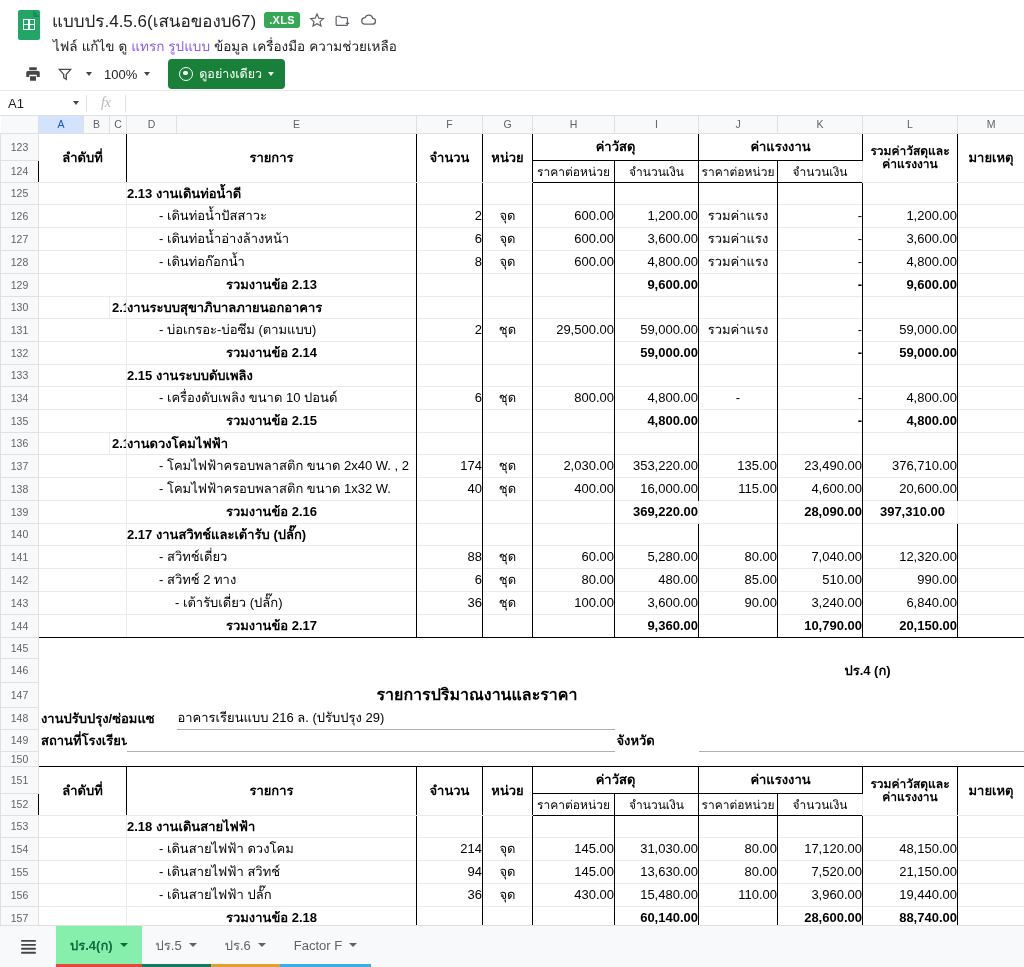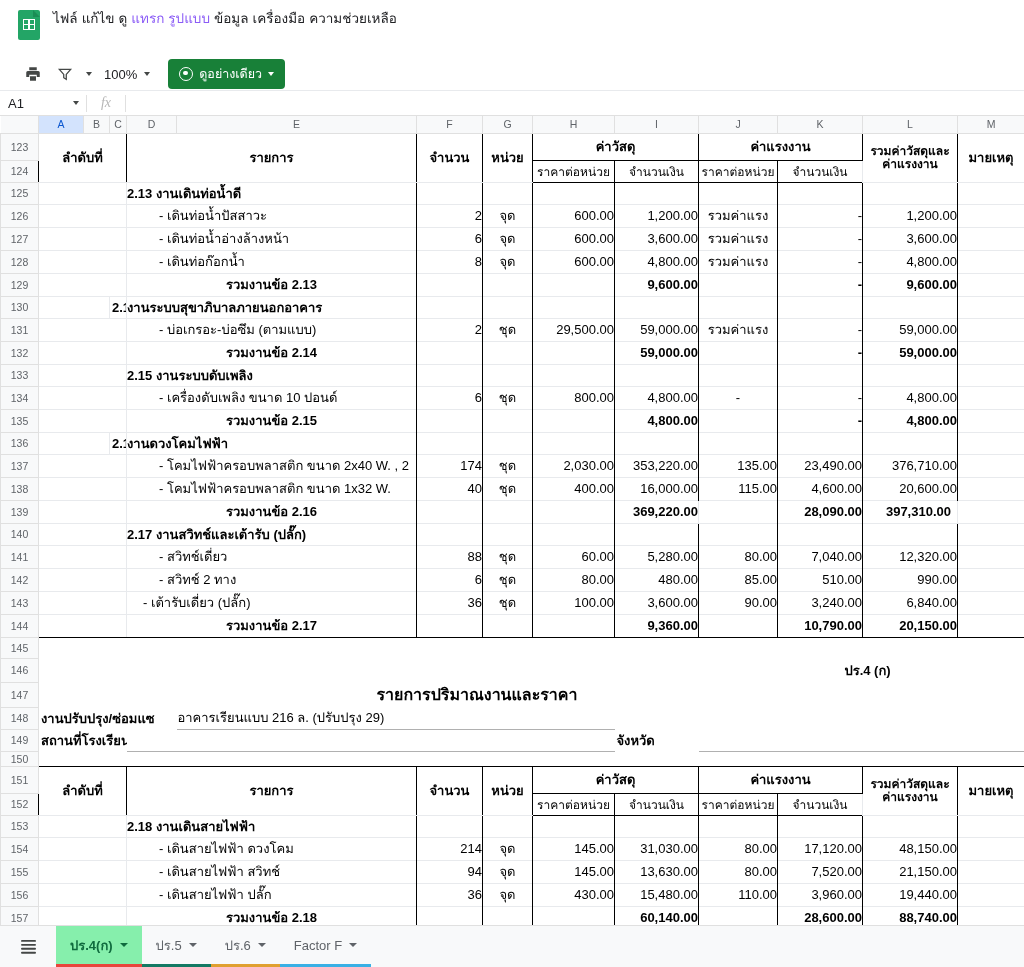--- a/index.html
+++ b/index.html
@@ -111,20 +111,40 @@
 </head>
 <body>
 
 <div class="titlebar">
   <div class="sheets-logo">
     <div class="pg"></div>
       <div class="fold"></div>
       <div class="grid"></div>
   </div>
   <div class="title-col">
+    <div class="title-row1">
+      <span class="doc-title">แบบปร.4.5.6(เสนอของบ67)</span>
+      <span class="xls-badge">.XLS</span>
+      <span class="ticon">
+        <svg width="16" height="16" viewBox="0 0 24 24" fill="none" stroke="#5f6368" stroke-width="1.8">
+            <polygon points="12,3 14.8,9.2 21.5,9.9 16.5,14.4 18,21 12,17.6 6,21 7.5,14.4 2.5,9.9 9.2,9.2"></polygon>
+          </svg>
+      </span>
+      <span class="ticon">
+        <svg width="17" height="17" viewBox="0 0 24 24" fill="none" stroke="#5f6368" stroke-width="1.7">
+            <path d="M3 7.5a1.5 1.5 0 0 1 1.5-1.5h4l2 2h7A1.5 1.5 0 0 1 19 9.5v8A1.5 1.5 0 0 1 17.5 19h-13A1.5 1.5 0 0 1 3 17.5z"></path>
+            <path d="M19 13.5v5M16.5 16h5"></path>
+          </svg>
+      </span>
+      <span class="ticon">
+        <svg width="18" height="18" viewBox="0 0 24 24" fill="none" stroke="#5f6368" stroke-width="1.7">
+            <path d="M6.5 17.5h10.2a3.8 3.8 0 0 0 .3-7.6 5.3 5.3 0 0 0-10.2-1 3.9 3.9 0 0 0-.3 8.6z"></path>
+          </svg>
+      </span>
+    </div>
     <div class="menubar">
       <span class="menu-item">ไฟล์</span>
       <span class="menu-item">แก้ไข</span>
       <span class="menu-item">ดู</span>
       <span class="menu-item dim">แทรก</span>
       <span class="menu-item dim">รูปแบบ</span>
       <span class="menu-item">ข้อมูล</span>
       <span class="menu-item">เครื่องมือ</span>
       <span class="menu-item">ความช่วยเหลือ</span>
     </div>
@@ -424,21 +444,21 @@
   <tr style="height:23px">
     <td class="rowhdr">139</td>
     <td class="cell bl dashb" colspan="3"></td>
     <td class="cell ct bold f13 br dashb" colspan="2">รวมงานข้อ 2.16</td>
     <td class="cell br dashb"></td>
     <td class="cell br dashb"></td>
     <td class="cell br dashb"></td>
     <td class="cell rt bold f13 dashb" style="padding-right:0">369,220.00</td>
     <td class="cell br dashb"></td>
     <td class="cell rt bold f13 br dashb">28,090.00</td>
-    <td class="cell rt bold f13 dashb" style="padding-right:6px">397,310.00</td>
+    <td class="cell rt bold f13 dashb" style="padding-right:12px">397,310.00</td>
     <td class="cell br dashb"></td>
   </tr>
 
   <tr style="height:22px">
     <td class="rowhdr">140</td>
     <td class="cell bl dashb" colspan="3"></td>
     <td class="cell lt bold f13 br dashb" colspan="2">2.17 งานสวิทช์และเต้ารับ (ปลั๊ก)</td>
     <td class="cell br dashb"></td>
     <td class="cell br dashb"></td>
     <td class="cell br dashb"></td>
@@ -473,21 +493,21 @@
     <td class="cell rt f13 br dashb">480.00</td>
     <td class="cell rt f13 br dashb">85.00</td>
     <td class="cell rt f13 br dashb">510.00</td>
     <td class="cell rt f13 br dashb">990.00</td>
     <td class="cell br dashb"></td>
   </tr>
 
   <tr style="height:23px">
     <td class="rowhdr">143</td>
     <td class="cell bl dashb" colspan="3"></td>
-    <td class="cell lt f13 br dashb" colspan="2" style="padding-left:16px">- เต้ารับเดี่ยว (ปลั๊ก)</td>
+    <td class="cell lt f13 br dashb" colspan="2" style="padding-left:48px">- เต้ารับเดี่ยว (ปลั๊ก)</td>
     <td class="cell rt f13 br dashb">36</td>
     <td class="cell ct f13 br dashb">ชุด</td>
     <td class="cell rt f13 br dashb">100.00</td>
     <td class="cell rt f13 br dashb">3,600.00</td>
     <td class="cell rt f13 br dashb">90.00</td>
     <td class="cell rt f13 br dashb">3,240.00</td>
     <td class="cell rt f13 br dashb">6,840.00</td>
     <td class="cell br dashb"></td>
   </tr>
 

